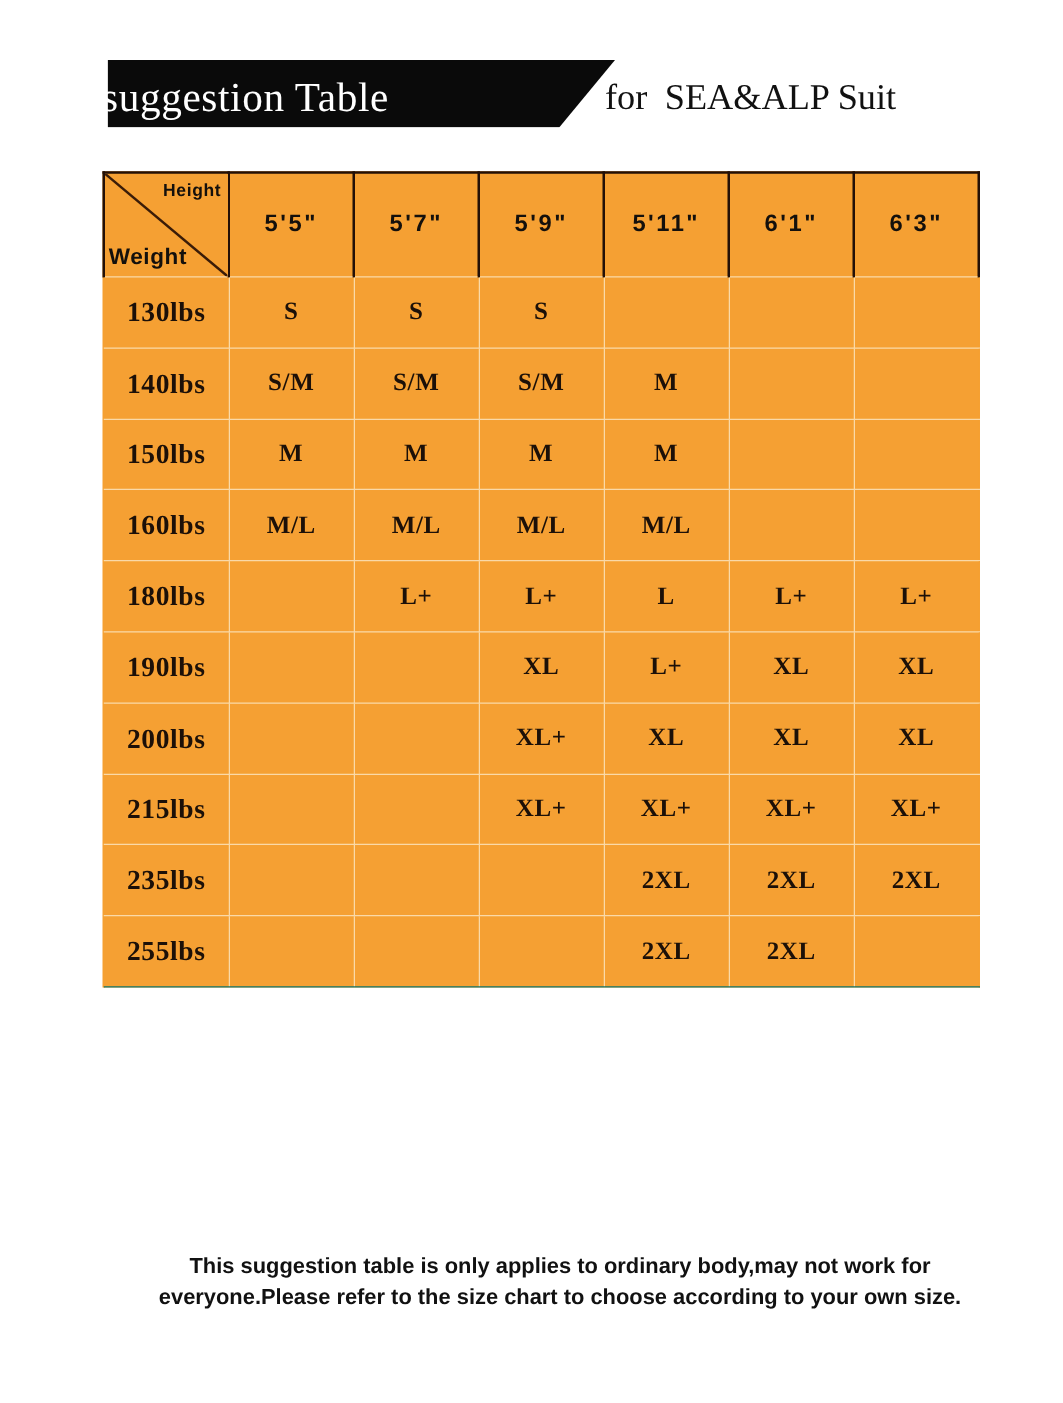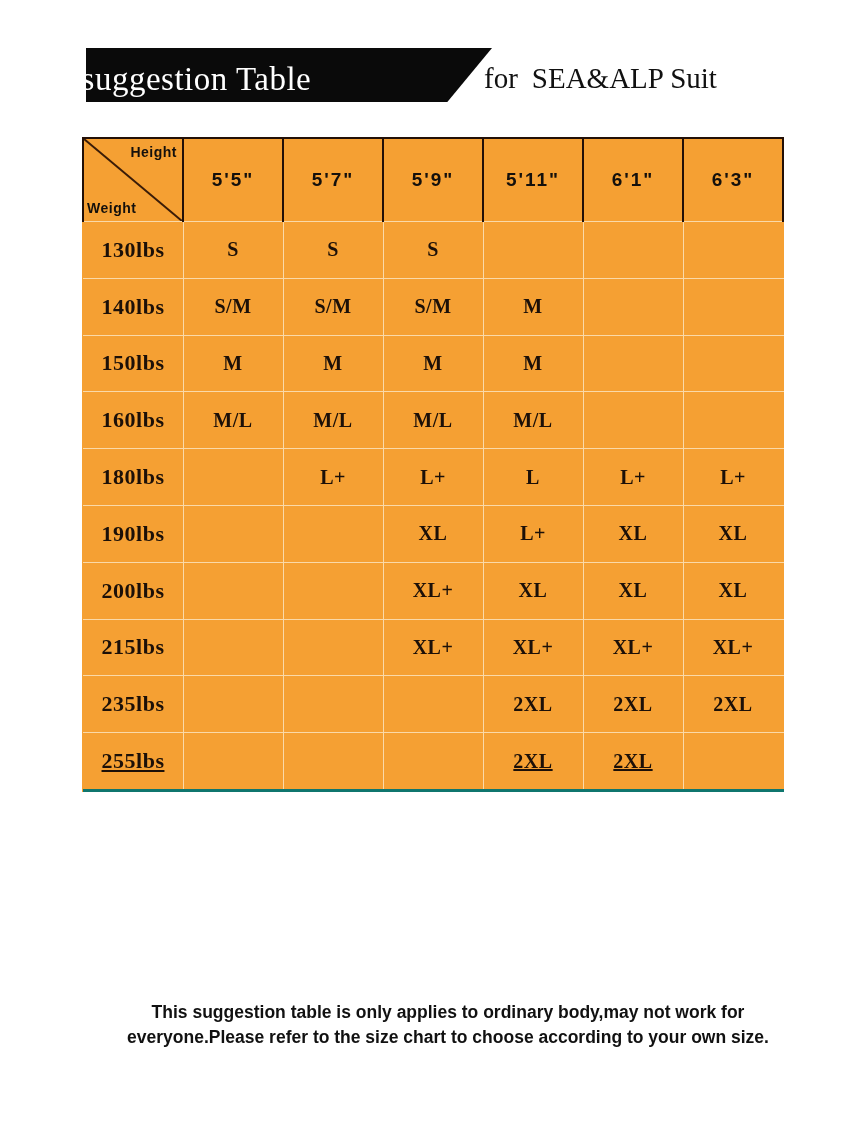--- a/index.html
+++ b/index.html
@@ -112,21 +112,21 @@
     font-size: 14px;
     font-weight: bold;
     letter-spacing: 0.5px;
     color: #14100c;
   }
   th.corner-cell .lbl-weight {
     position: absolute;
     left: 3px;
     bottom: 5px;
     font-family: "Liberation Sans", sans-serif;
-    font-size: 14px;
+    font-size: 18px;
     font-weight: bold;
     letter-spacing: 0.5px;
     color: #14100c;
   }
 
   
   table.size-table td {
     height: 55.8px;
     padding: 0;
     background: #F5A033;
@@ -141,21 +141,21 @@
     letter-spacing: 0.5px;
     white-space: nowrap;
   }
   table.size-table td.row-label {
     font-size: 22px;
     font-weight: bold;
     letter-spacing: 0.5px;
     border-left: 1px solid #F5A033;
   }
   table.size-table td:last-child { border-right: 1px solid #F5A033; }
-  table.size-table tr:last-child td { border-bottom: 3px solid #0f766e; text-decoration: underline; }
+  table.size-table tr:last-child td { border-bottom: 1px solid #0f766e; }
 
   
   #footer-note {
     position: absolute;
     left: 90px;
     top: 1000px;
     width: 716px;
     color: #111111;
     font-family: "Liberation Sans", sans-serif;
     font-size: 17.5px;

